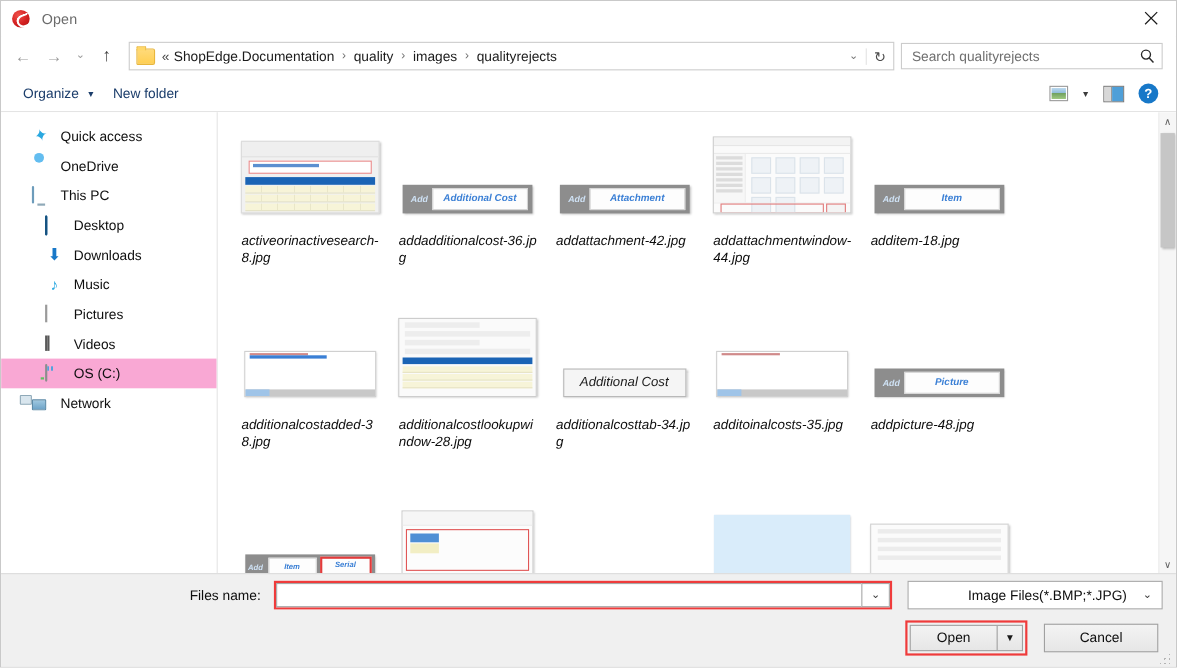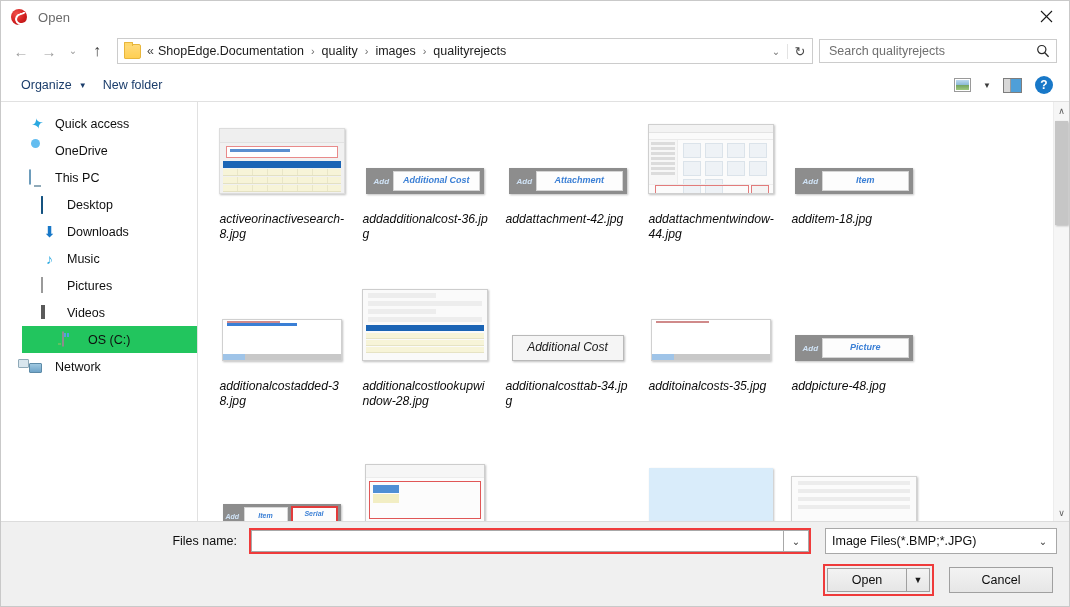--- a/index.html
+++ b/index.html
@@ -272,21 +272,21 @@
   }
   .nav-item {
     display: flex;
     align-items: center;
     height: 27px;
     padding-left: 28px;
     font-size: 12.5px;
     color: #0f0f0f;
   }
   .nav-item.indent { padding-left: 40px; }
-  .nav-item.selected { background: #22c55e; margin-left: 21px; }
+  .nav-item.selected { background: #f9a8d4; }
   .nav-item .label { margin-left: 9px; }
   .nav-ico {
     width: 17px; height: 16px;
     flex: 0 0 17px;
     position: relative;
   }
   
   .ic-star {
     color: #2aa8e0;
     font-size: 15px;
@@ -639,21 +639,21 @@
     width: 232px;
     height: 26px;
     border: 1px solid #a8a8a8;
     background: #fff;
     display: flex;
     align-items: center;
     box-sizing: border-box;
     font-size: 12.5px;
     color: #0d0d0d;
   }
-  .filter-select .val { padding-left: 6px; flex: 1 1 auto; }
+  .filter-select .val { padding-left: 6px; flex: 1 1 auto; margin-left: 48px; }
   .filter-select .cv { width: 26px; text-align: center; color: #3a3a3a; font-size: 10px; }
 
   .row-buttons {
     display: flex;
     align-items: center;
     justify-content: flex-end;
     padding-right: 16px;
     height: 40px;
   }
   .open-outline {

